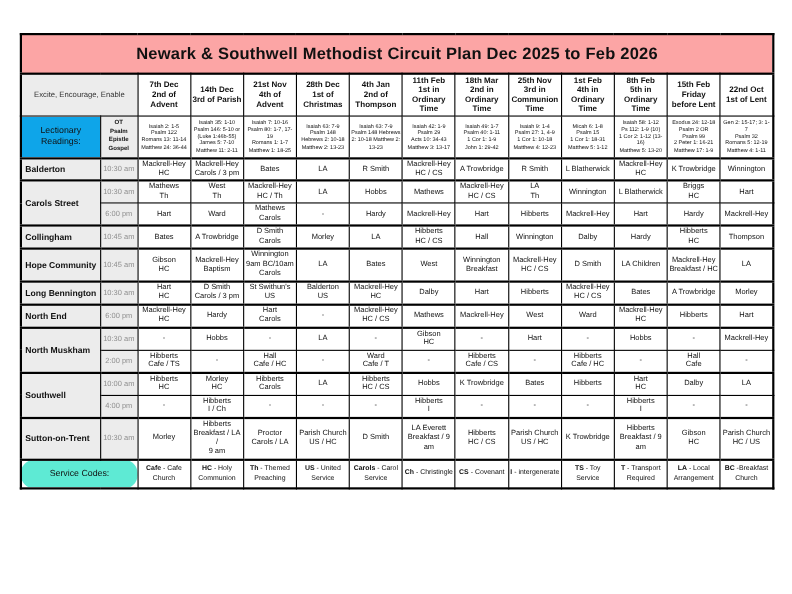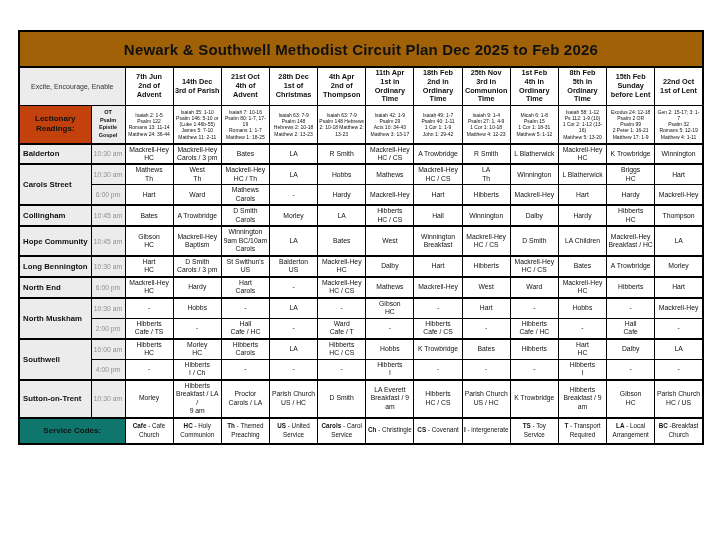--- a/index.html
+++ b/index.html
@@ -1,98 +1,98 @@
 <!DOCTYPE html>
 <html><head>
 <meta charset="utf-8">
 <style>
   html,body { margin:0; padding:0; background:#ffffff; }
   body { width:720px; height:540px; font-family:"Liberation Sans", sans-serif; color:#111; }
   .page { box-sizing:border-box; padding:30px 18px 0 18px; }
   table.plan { border-collapse:collapse; table-layout:fixed; width:684px; border:2px solid #000; }
   .plan th, .plan td { border:1px solid #000; padding:1px 1px; text-align:center; vertical-align:middle; overflow:hidden; }
-  tr.title-row th { height:32px; font-size:15px; font-weight:bold; letter-spacing:0.2px; background:#a16207; border-bottom:2px solid #000; }
+  tr.title-row th { height:32px; font-size:15px; font-weight:bold; letter-spacing:0.2px; background:#fca5a5; border-bottom:2px solid #000; }
   tr.header-row { height:34px; }
   .motto { background:#ececec; font-weight:normal; font-size:7px; color:#333; }
   .datecell { background:#fff; font-size:7.3px; font-weight:bold; line-height:1.2; }
   .datecell .d, .datecell .s { font-weight:bold; }
   tr.lect-row { height:38px; }
-  .lect-label { background:#c2410c; text-align:left; padding-left:3px; font-size:8px; font-weight:bold; line-height:1.25; white-space:pre-line; }
+  .lect-label { background:#0ea5e9; text-align:left; padding-left:3px; font-size:8px; font-weight:normal; line-height:1.25; white-space:pre-line; }
   .lect-key { background:#ececec; font-size:5.5px; font-weight:bold; line-height:1.35; white-space:pre-line; }
   .reading { font-size:5px; font-weight:normal; line-height:1.25; white-space:pre-line; }
   tr.body-row { height:15px; }
   tr.group-start td { border-top:2px solid #000; }
   td.church { background:#ececec; text-align:left; padding-left:3px; font-size:7.8px; font-weight:bold; }
   td.time { background:#ececec; font-size:6.8px; color:#8f8f8f; }
   td.cell { font-size:6.8px; line-height:1.25; white-space:pre-line; }
   tr.codes-row { height:26px; }
   tr.codes-row td { border-top:2px solid #000; }
-  .codes-label { background:#0f766e; text-align:left; padding-left:3px; font-size:8px; font-weight:bold; }
+  .codes-label { background:#5eead4; text-align:left; padding-left:3px; font-size:8px; font-weight:normal;border-radius:12px; }
   .code-cell { font-size:6.3px; line-height:1.3; }
   .code-cell b { font-weight:bold; }
 </style>
 </head>
 <body>
 
 <div class="page">
   <table class="plan">
     <colgroup>
       <col style="width:72px">
         <col style="width:34px">
       <col span="12" style="width:48.16px">
     </colgroup>
     <thead>
       <tr class="title-row">
         <th colspan="14">Newark &amp; Southwell Methodist Circuit Plan Dec 2025 to Feb 2026</th>
       </tr>
       <tr class="header-row" id="date-header-row">
         <th class="motto" colspan="2">Excite, Encourage, Enable</th>
       <th class="datecell">
-            <div class="d">7th Jun</div>
+            <div class="d">7th Dec</div>
             <div class="s">2nd of Advent</div>
           </th>
           <th class="datecell">
             <div class="d">14th Dec</div>
             <div class="s">3rd of Parish</div>
           </th>
           <th class="datecell">
-            <div class="d">21st Oct</div>
+            <div class="d">21st Nov</div>
             <div class="s">4th of Advent</div>
           </th>
           <th class="datecell">
             <div class="d">28th Dec</div>
             <div class="s">1st of Christmas</div>
           </th>
           <th class="datecell">
-            <div class="d">4th Apr</div>
+            <div class="d">4th Jan</div>
             <div class="s">2nd of Thompson</div>
           </th>
           <th class="datecell">
-            <div class="d">11th Apr</div>
+            <div class="d">11th Feb</div>
             <div class="s">1st in Ordinary Time</div>
           </th>
           <th class="datecell">
-            <div class="d">18th Feb</div>
+            <div class="d">18th Mar</div>
             <div class="s">2nd in Ordinary Time</div>
           </th>
           <th class="datecell">
             <div class="d">25th Nov</div>
             <div class="s">3rd in Communion Time</div>
           </th>
           <th class="datecell">
             <div class="d">1st Feb</div>
             <div class="s">4th in Ordinary Time</div>
           </th>
           <th class="datecell">
             <div class="d">8th Feb</div>
             <div class="s">5th in Ordinary Time</div>
           </th>
           <th class="datecell">
             <div class="d">15th Feb</div>
-            <div class="s">Sunday before Lent</div>
+            <div class="s">Friday before Lent</div>
           </th>
           <th class="datecell">
             <div class="d">22nd Oct</div>
             <div class="s">1st of Lent</div>
           </th>
         </tr>
       <tr class="lect-row" id="lectionary-row">
         <th class="lect-label">Lectionary
 Readings:</th>
         <th class="lect-key">OT

